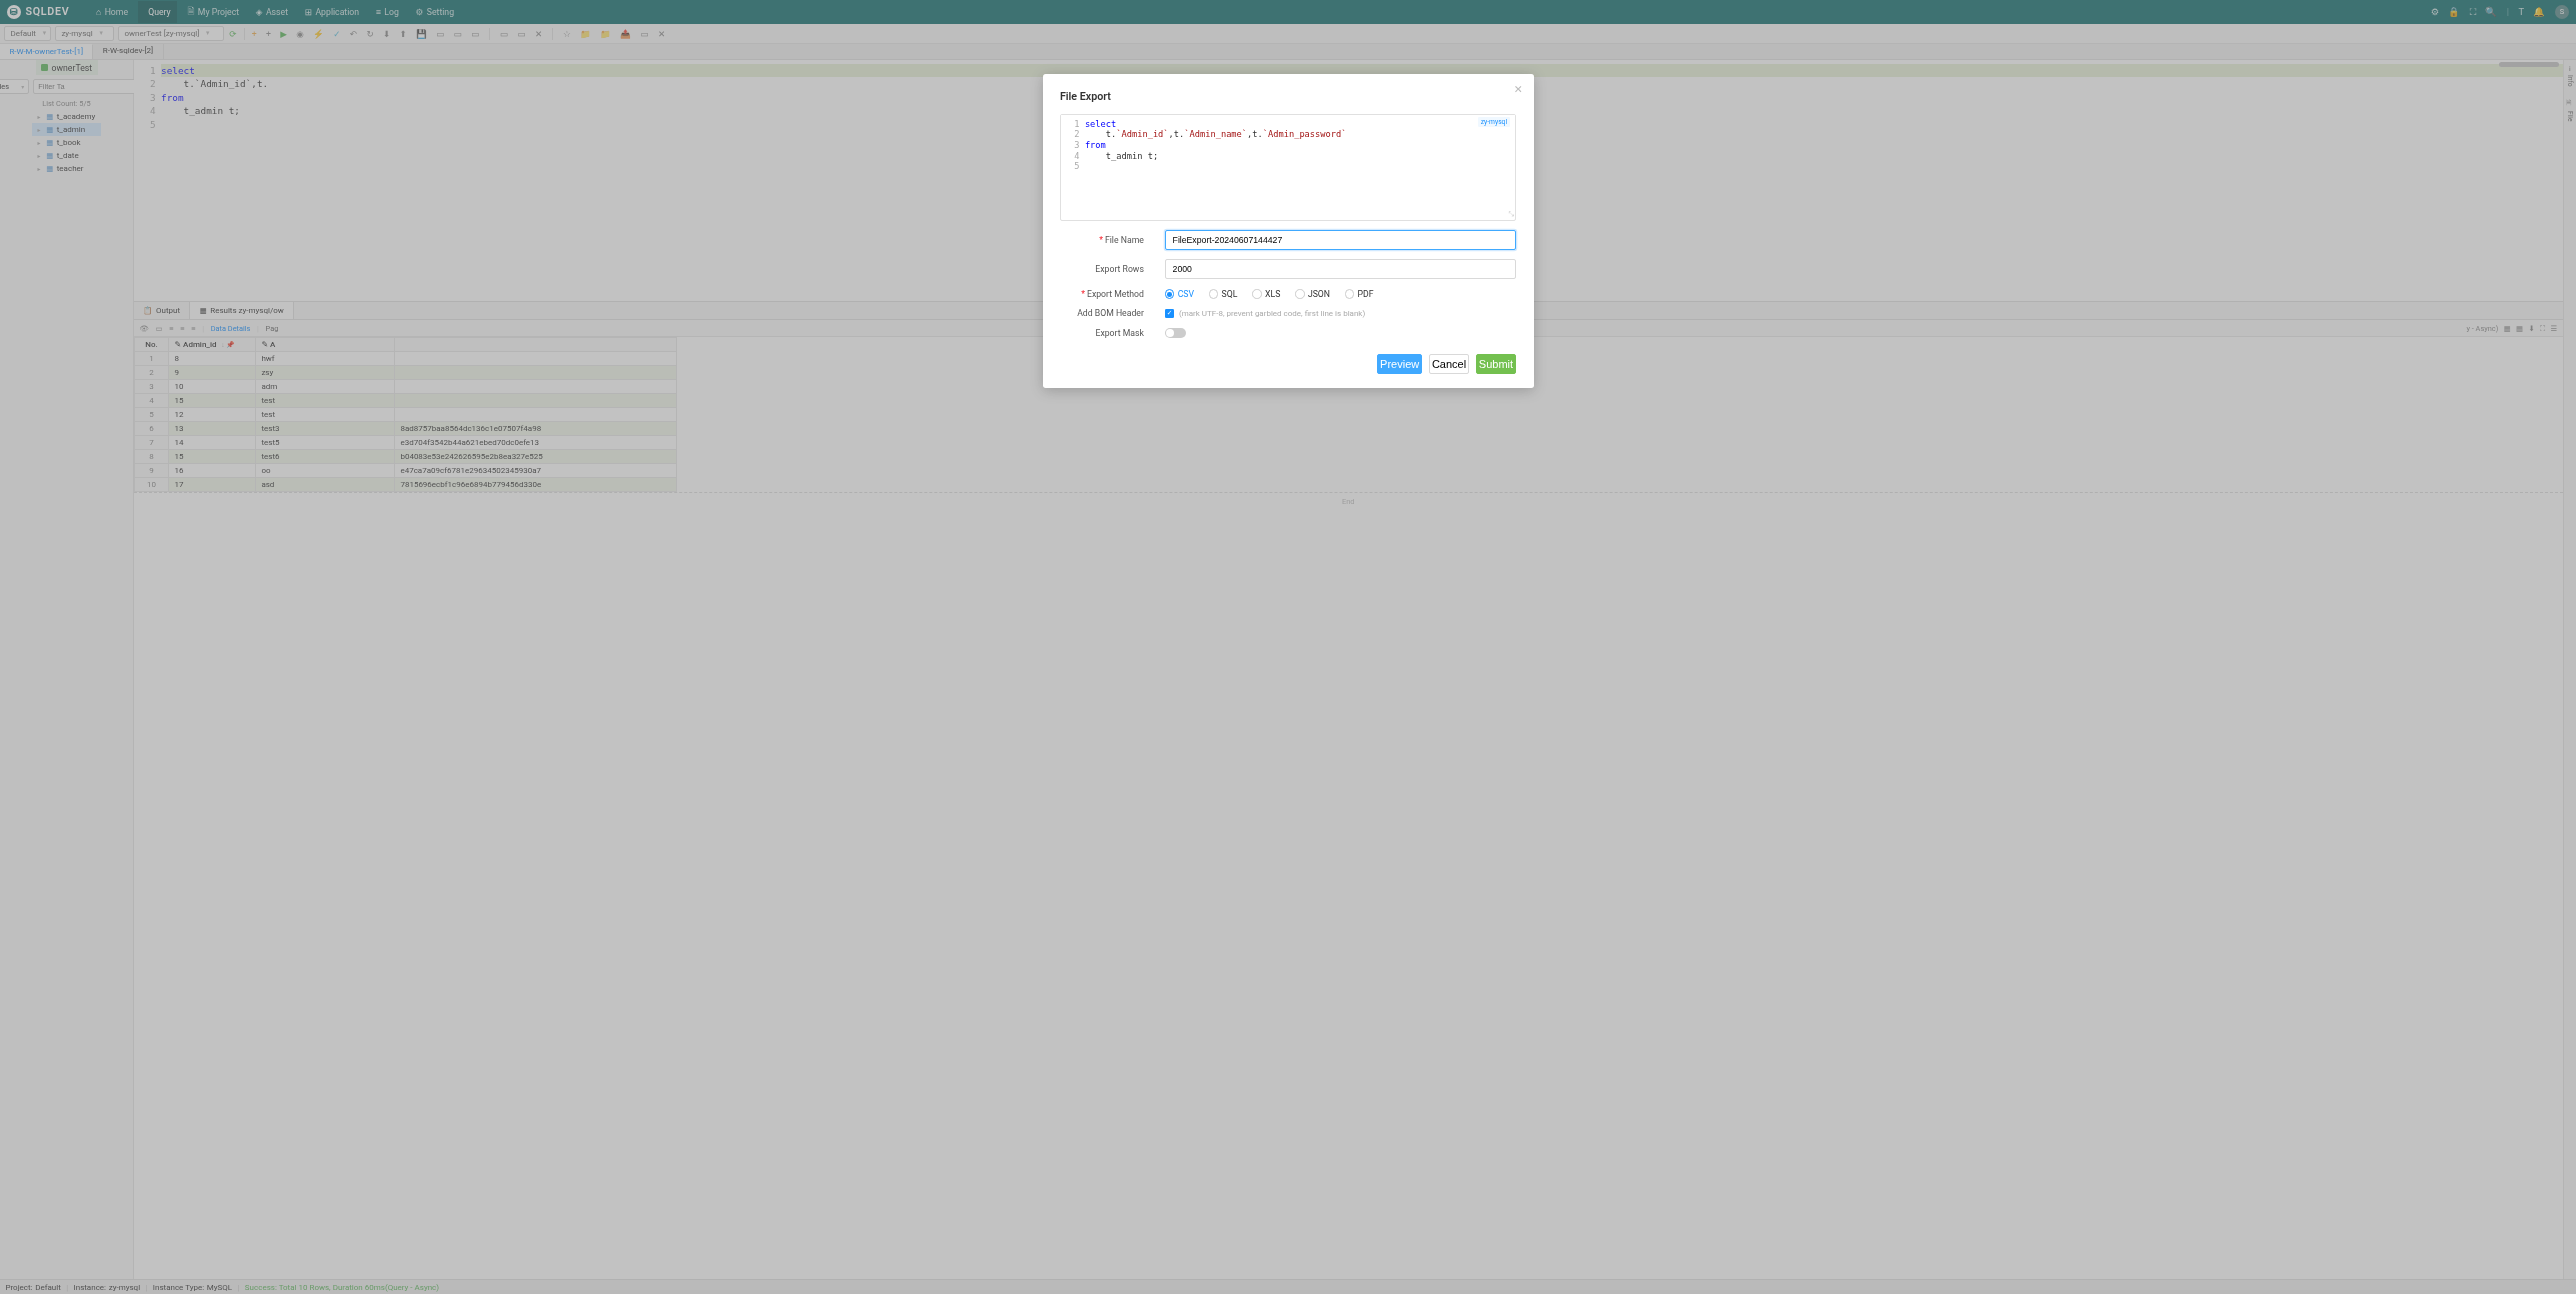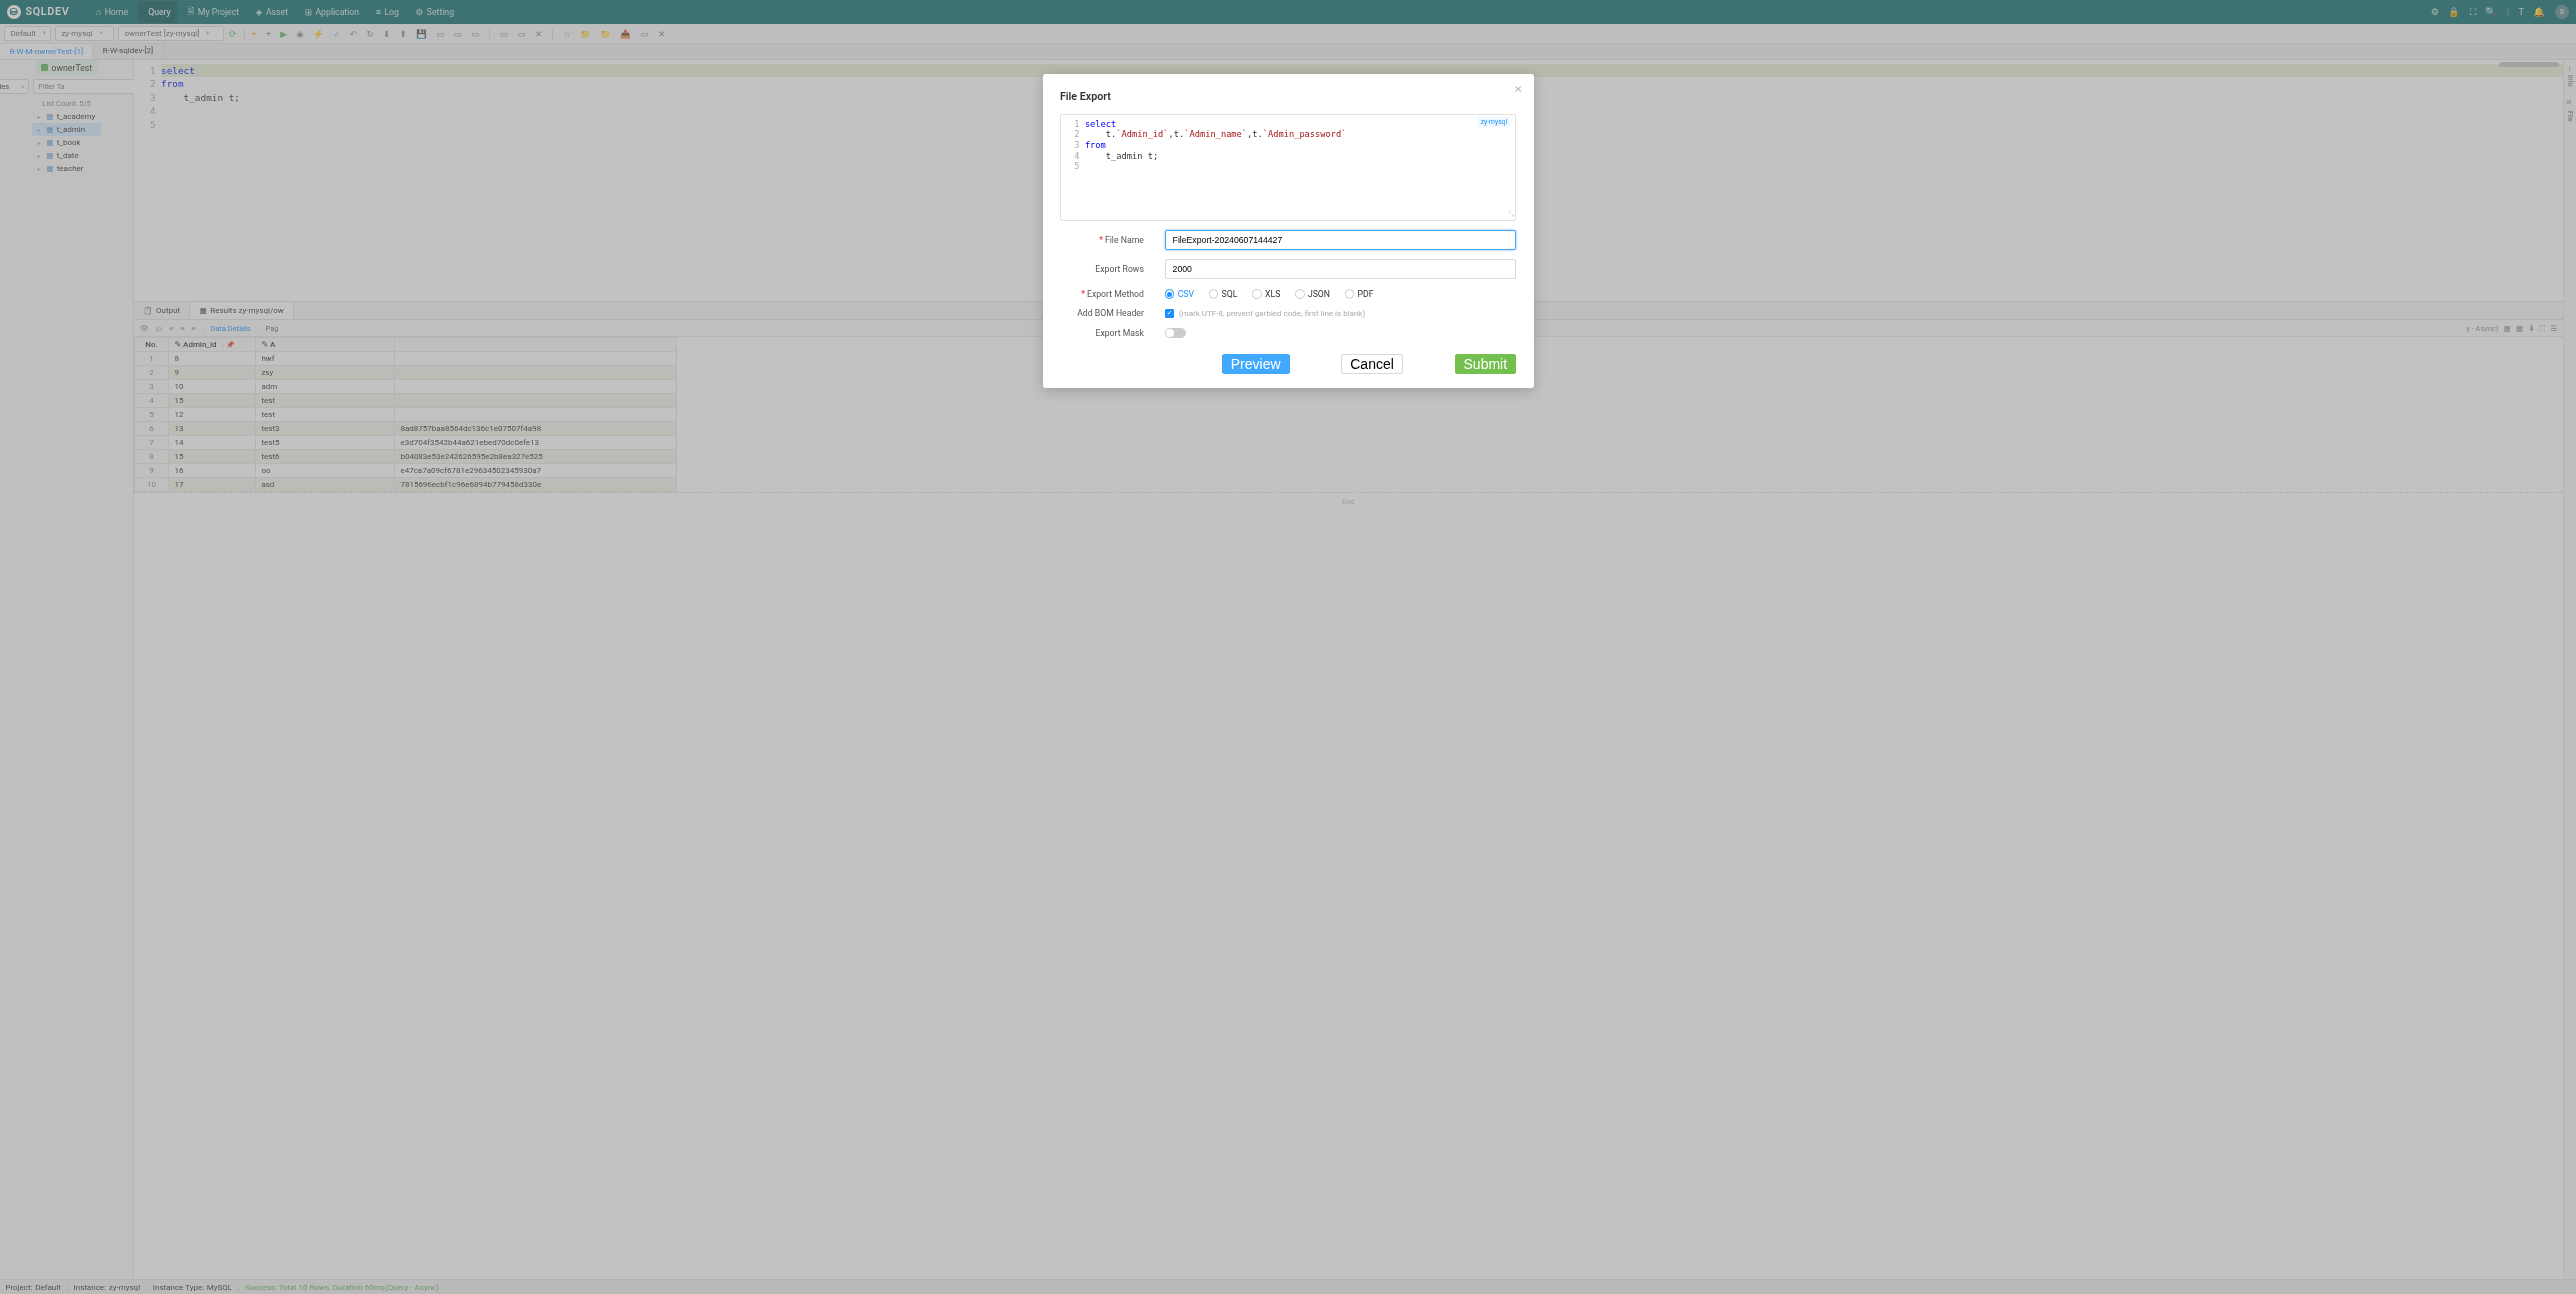--- a/index.html
+++ b/index.html
@@ -117,21 +117,21 @@
 .radio.checked .rdot { border-color:#1890ff;}
 .radio.checked .rdot::after { content:''; width:4.7px;height:4.7px;background:#1890ff;border-radius:50%;}
 .radio.checked span:last-child { color:#1890ff;}
 .rdot { width:9.4px;height:9.4px;border:0.7px solid #ccc;border-radius:50%;display:flex;align-items:center;justify-content:center;}
 .checkbox { display:flex; align-items:center; gap:4.7px;}
 .cb { width:9.4px;height:9.4px;background:#1890ff;border-radius:1.3px;display:flex;align-items:center;justify-content:center;color:#fff;font-size:6.7px;}
 .cb-hint { color:#aaa; font-size:8px;}
 .switch { width:21.5px;height:10.7px;background:#ccc;border-radius:5.4px;position:relative;cursor:pointer;}
 .switch::after { content:''; position:absolute; left:1.3px; top:1.3px; width:8px;height:8px;background:#fff;border-radius:50%;}
 .modal-footer { display:flex; justify-content:flex-end; gap:6.7px; margin-top:16px;}
-.btn { height:20px; padding:0 8px; border-radius:2px; border:0.7px solid #d9d9d9; background:#fff; cursor:pointer; font-size:14px;margin-left:45px;}
+.btn { height:20px; padding:0 2px; border-radius:2px; border:0.7px solid #d9d9d9; background:#fff; cursor:pointer; font-size:11px;}
 .btn.preview { background:#40a9ff; border-color:#40a9ff; color:#fff;}
 .btn.success { background:#73c04f; border-color:#73c04f; color:#fff;}
 </style>
 </head>
 <body>
 
 <div class="topbar">
   <div class="logo">
     <span class="logo-icon">⛁</span>
     <span>SQLDEV</span>
@@ -274,21 +274,21 @@
   <div class="editor-area">
     <div class="scroll-thumb"></div>
     <div class="code-editor" style="flex:0 0 241px">
       <div class="gutter" id="main-gutter">
           <div>1</div>
           <div>2</div>
           <div>3</div>
           <div>4</div>
           <div>5</div>
         </div>
-      <div class="code-lines" id="main-code"><div class="hl-line"><span class="kw-blue">select</span></div><div><span class="kw-blue">from</span></div><div><span>    t_admin t;</span></div><div><span></span></div></div>
+      <div class="code-lines" id="main-code"><div class="hl-line"><span class="kw-blue">select</span></div><div><span>    t.`Admin_id`,t.</span></div><div><span class="kw-blue">from</span></div><div><span>    t_admin t;</span></div><div><span></span></div></div>
     </div>
 
     <div class="result-tabs" id="result-tabs">
         <div class="rtab">
           <span class="rtab-icon">📋</span>
           <span>Output</span>
         </div>
         <div class="rtab active">
           <span class="rtab-icon">▦</span>
           <span>Results zy-mysql/ow</span>

